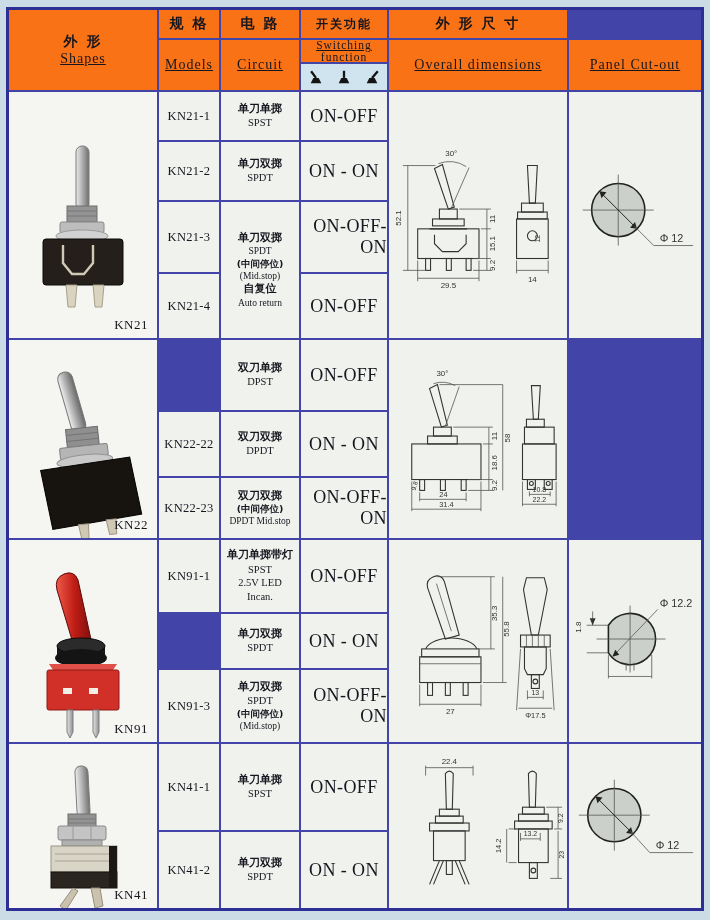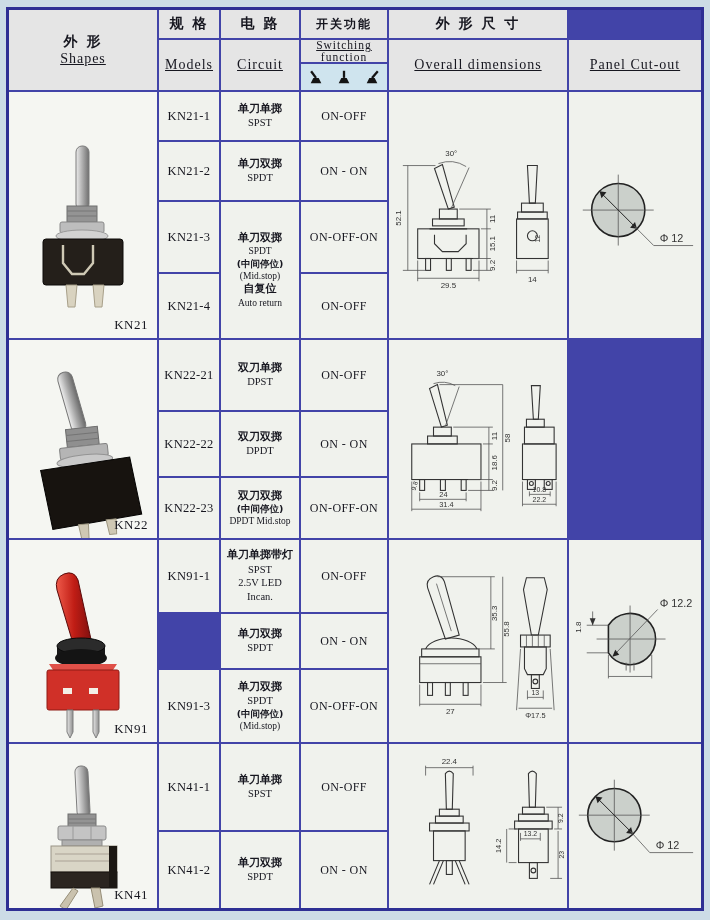--- a/index.html
+++ b/index.html
@@ -5,29 +5,29 @@
   html,body{margin:0;padding:0;}
   body{width:710px;height:920px;background:#ccdce6;position:relative;
        font-family:"Liberation Serif",serif;color:#16161f;}
   .table{position:absolute;left:6px;top:7px;background:#4244a8;
          border:3px solid #2e2f94;display:grid;
          grid-template-columns:148px 60px 78px 86px 178px 132px;
          grid-template-rows:28px 22px 26px 48px 58px 70px 64px 70px 64px 60px 72px 54px 72px 86px 76px;
          gap:2px;}
   .cell{background:#f0f2ed;display:flex;flex-direction:column;
         align-items:center;justify-content:center;text-align:center;overflow:hidden;}
-  .hdr{background:#e5e5e5;}
+  .hdr{background:#f97316;}
   .hzh{font-weight:bold;font-size:14px;letter-spacing:2px;font-family:"DejaVu Sans",sans-serif;}
   .hen{font-size:14px;letter-spacing:1px;text-decoration:underline;}
   .hen-sm{font-size:11.5px;}
   .icons-row{flex-direction:row;gap:12px;background:#cfe4ee;}
   .photo{background:#f5f6f2;position:relative;justify-content:flex-end;}
   .series-label{position:absolute;right:9px;bottom:5px;font-size:13px;letter-spacing:0.5px;}
   .model{font-size:12.5px;letter-spacing:0.3px;}
-  .func{font-size:12px;letter-spacing:0.4px;}
+  .func{font-size:18px;letter-spacing:0.4px;text-align:right;}
   .circ{line-height:1.3;}
   .czh{font-size:11px;font-weight:bold;font-family:"DejaVu Sans",sans-serif;}
   .cen{font-size:10.5px;}
   .csm{font-size:9.5px;}
   svg text{font-family:"Liberation Sans",sans-serif;fill:#333;}
   .dline{stroke:#555;stroke-width:0.8;}
   .oline{stroke:#333;stroke-width:1.1;fill:none;}
 </style>
 </head>
 <body>
@@ -187,21 +187,20 @@
           <line x1="57" y1="78" x2="89" y2="78" stroke="#747474"></line>
         <rect x="49" y="84" width="48" height="12" rx="2" fill="#b5b5b5" stroke="#828282"></rect>
         <ellipse cx="73" cy="99" rx="28" ry="6" fill="#c9c9c9" stroke="#949494"></ellipse>
         <path d="M28,104 L118,100 L124,158 L34,164 Z" fill="#17130f" stroke="#050403"></path>
         <path d="M60,162 l2,16 h7 l1,-16 z" fill="#cfc8b4" stroke="#9d9680"></path>
         <path d="M88,160 l2,15 h7 l1,-15 z" fill="#cfc8b4" stroke="#9d9680"></path>
       </g>
     </svg>
     <div class="series-label">KN22</div>
   </div>
-  <div class="cell model" style="grid-area:8/2">KN22-21</div>
   <div class="cell model" style="grid-area:9/2">KN22-22</div>
   <div class="cell model" style="grid-area:10/2">KN22-23</div>
   <div class="cell circ" style="grid-area:8/3">
     <div class="czh">双刀单掷</div>
     <div class="cen">DPST</div>
   </div>
   <div class="cell circ" style="grid-area:9/3">
     <div class="czh">双刀双掷</div>
     <div class="cen">DPDT</div>
   </div>

